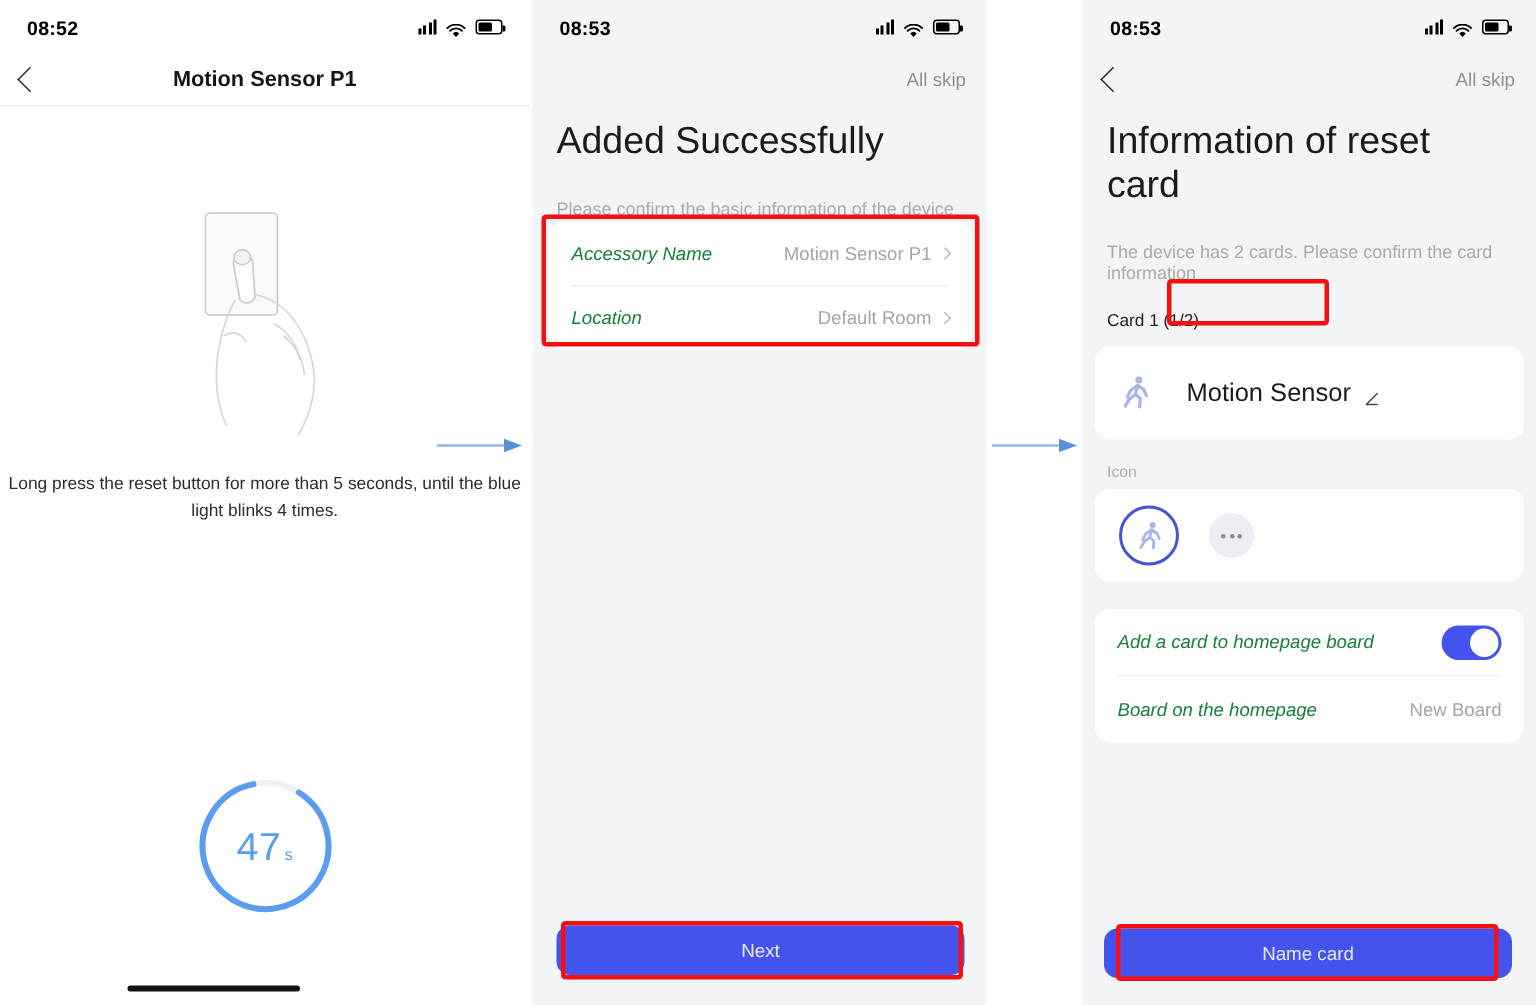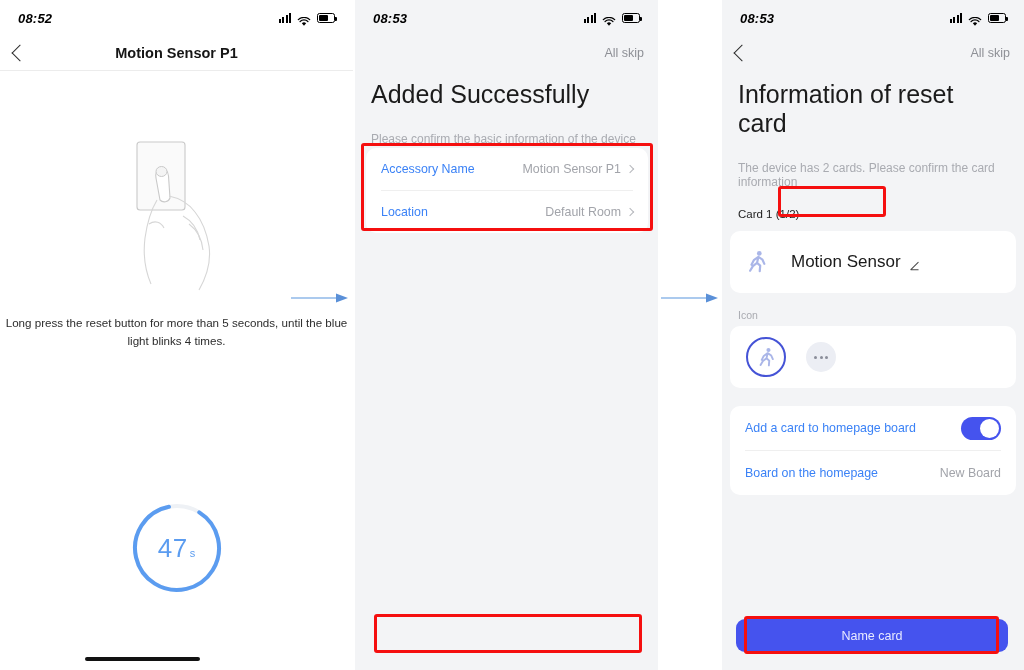--- a/index.html
+++ b/index.html
@@ -16,21 +16,21 @@
   #panel-1 { left: 0;   width: 353px; background: #ffffff; }
   #panel-2 { left: 355px; width: 303px; background: #f3f4f6; }
   #panel-3 { left: 722px; width: 302px; background: #f3f4f6; }
 
   
   .statusbar {
     position: relative; height: 36px;
     display: flex; align-items: center; justify-content: space-between;
     padding: 0 18px;
   }
-  .status-time { font-size: 13px; font-weight: bold; color: #000; letter-spacing: .2px; font-style: italic; }
+  .status-time { font-size: 13px; font-weight: bold; color: #000; letter-spacing: .2px; }
   .status-icons { display: flex; align-items: center; gap: 6px; }
   .sig { display: flex; align-items: flex-end; gap: 1.5px; height: 10px; }
   .sig i { display: block; width: 2px; background: #000; }
   .sig i:nth-child(1){ height: 4px; }
   .sig i:nth-child(2){ height: 6px; }
   .sig i:nth-child(3){ height: 8px; }
   .sig i:nth-child(4){ height: 10px; }
   .wifi { width: 14px; height: 10px; position: relative; }
   .batt { width: 18px; height: 10px; border: 1.4px solid #000; border-radius: 2.5px; position: relative; }
   .batt::after { content:""; position:absolute; right:-3.2px; top:3px; width:1.8px; height:4px; background:#000; border-radius:0 1px 1px 0; }
@@ -42,33 +42,33 @@
   .nav-title { position: absolute; left: 0; right: 0; text-align: center; font-size: 14.5px; font-weight: bold; color: #161616; }
   .nav-skip { margin-left: auto; font-size: 12.5px; color: #8e9096; }
   .nav-divider { height: 1px; background: #ececec; width: 100%; }
 
   
   .p1-illo { position: absolute; left: 0; right: 0; top: 138px; display: flex; justify-content: center; }
   .p1-caption {
     position: absolute; left: 0; right: 0; top: 314px;
     text-align: center; font-size: 11.6px; color: #2d2d2d; line-height: 1.55;
   }
-  .p1-timer { position: absolute; left: 0; right: 0; top: 500px; display: flex; justify-content: center; }
+  .p1-timer { position: absolute; left: 0; right: 0; top: 516px; display: flex; justify-content: center; }
   .timer-wrap { position: relative; width: 96px; height: 96px; }
   .timer-text {
     position: absolute; inset: 0; display: flex; align-items: baseline;
     justify-content: center; padding-top: 33px; color: #5b9cf0;
   }
   .timer-num { font-size: 26px; letter-spacing: .5px; }
   .timer-unit { font-size: 11px; margin-left: 2px; }
 
   
   .card { background: #ffffff; border-radius: 10px; }
   .row { display: flex; align-items: center; justify-content: space-between; padding: 0 15px; height: 42px; }
-  .row-label { font-size: 12.4px; color: #3b82f6; }
+  .row-label { font-size: 12.4px; color: #15803d; font-style: italic; }
   .row-value { font-size: 12.4px; color: #a2a4aa; display: flex; align-items: center; gap: 6px; }
   .row-sep { height: 1px; background: #efefef; margin: 0 15px; }
   .chev-r { width: 6px; height: 6px; border-top: 1.4px solid #b5b7bc; border-right: 1.4px solid #b5b7bc; transform: rotate(45deg); }
 
   
   .page-title { font-size: 25px; color: #1b1b1b; padding: 10px 16px 0; }
   .page-sub { font-size: 12px; color: #a9abb1; padding: 7px 16px 0; margin-top: 16px; }
   #p2-card { position: absolute; left: 366px; top: 148px; width: 282px; }
   #p2-highlight { position: absolute; left: 361px; top: 143px; width: 292px; height: 88px; }
   #p3-name-card { position: absolute; left: 730px; top: 171px; width: 282px; height: 62px; }
@@ -215,20 +215,21 @@
     <div class="row">
       <span class="row-label">Location</span>
       <span class="row-value">
         <span>Default Room</span>
         <span class="chev-r"></span>
       </span>
     </div>
   </div>
   <div class="hl" id="p2-highlight"></div>
 
+  <div class="cta" id="p2-cta">Next</div>
   <div class="hl" id="p2-cta-hl" style="position:absolute;"></div>
 
   <div class="panel" id="panel-3">
     <div class="statusbar">
       <div class="status-time">08:53</div>
       <div class="status-icons">
         <span class="sig">
             <i></i>
             <i></i>
             <i></i>

